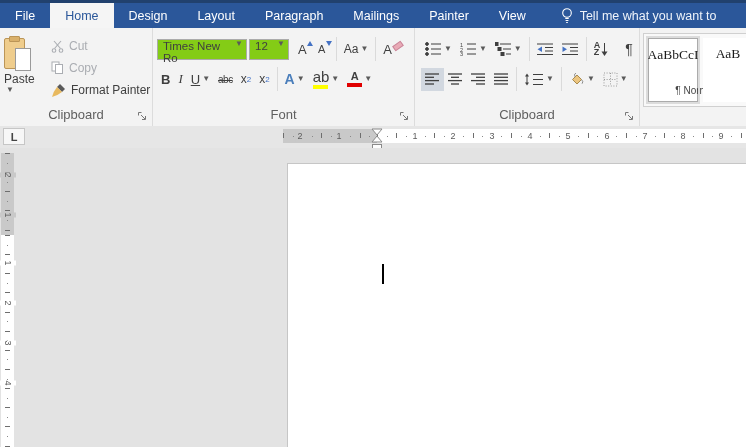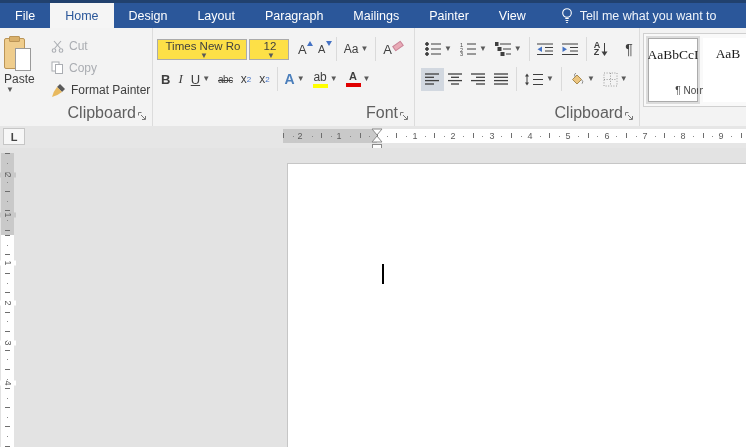--- a/index.html
+++ b/index.html
@@ -16,22 +16,22 @@
   .tellme { flex-shrink:0; display:flex; align-items:center; gap:7px; margin-left:20px;
             color:#eef3fa; font-size:12.5px; white-space:nowrap; }
 
   
   .ribbon { position:absolute; left:0; top:28px; width:746px; height:98px; background:#f3f3f3; }
   .group { position:absolute; top:0; height:98px; border-right:1px solid #dcdcdc; }
   .g-clipboard { left:0; width:153px; }
   .g-font { left:153px; width:262px; }
   .g-paragraph { left:415px; width:225px; }
   .g-styles { left:640px; width:160px; border-right:none; }
-  .glabel { position:absolute; bottom:4px; left:16px; right:16px; text-align:right;
-            font-size:16px; color:#5f5f5f; }
+  .glabel { position:absolute; bottom:4px; left:16px; right:16px; text-align:center;
+            font-size:13px; color:#5f5f5f; }
   .launcher { position:absolute; bottom:4px; right:4px; width:11px; height:11px; }
 
   .row1 { position:absolute; top:9px; left:4px; display:flex; align-items:center; }
   .row2 { position:absolute; top:39px; left:4px; display:flex; align-items:center; }
   .btn { display:inline-flex; align-items:center; justify-content:center; height:23px;
          padding:0 4px; font-size:12px; color:#3f3f3f; position:relative; }
   .btn.active { background:#d2d8e0; }
   .dd { font-size:8px; color:#5a5a5a; margin-left:2px; line-height:1; }
   .vsep { width:1px; height:24px; background:#dadada; margin:0 3px; flex-shrink:0; }
   .disabled, .disabled * { color:#aaadb2 !important; }
@@ -44,23 +44,23 @@
              border:1px solid #bb9557; border-radius:2px; }
   .pb-clip { position:absolute; left:5px; top:0; width:11px; height:6px; background:#d9b06a;
              border:1px solid #bb9557; border-radius:1px; }
   .pb-page { position:absolute; right:0; bottom:1px; width:16px; height:23px; background:#fff;
              border:1px solid #9a9a9a; }
   .clip-col { position:absolute; left:48px; top:7px; display:flex; flex-direction:column; }
   .clip-item { display:flex; align-items:center; gap:5px; height:22px; padding:0 3px;
                font-size:12px; white-space:nowrap; }
 
   
-  .combo { display:flex; align-items:center; justify-content:space-between; height:21px;
-           background:#fde047; border:1px solid #ababab; font-size:11.5px; padding:0 3px 0 5px;
-           color:#3f3f3f;flex-direction:column; }
+  .combo { display:flex; justify-content:space-between; height:21px;
+           background:#84cc16; border:1px solid #ababab; font-size:11.5px; padding:0 3px 0 5px;
+           color:#3f3f3f; }
   .combo-name { width:90px; }
   .combo-size { width:40px; margin-left:2px; }
   .ab-bold { font-weight:bold; font-size:13px; }
   .ab-italic { font-style:italic; font-family:"Liberation Serif", serif; font-size:13px; }
   .ab-under { text-decoration:underline; font-size:13px; }
   .ab-strike { text-decoration:line-through; font-size:10px; letter-spacing:-0.5px; }
   .smallnum { font-size:8px; color:#4472c4; }
   .fx-a { color:#4a7ebb; font-weight:bold; font-size:14px; }
   .stackbtn { display:inline-flex; flex-direction:column; align-items:center; line-height:1; }
   .colorbar { width:15px; height:4px; margin-top:1px; }
@@ -247,21 +247,21 @@
         <span>x</span>
           <sup class="smallnum">2</sup>
       </div>
       <span class="vsep"></span>
       <div class="btn">
         <span class="fx-a">A</span>
         <span class="dd">▼</span>
       </div>
       <div class="btn">
         <span class="stackbtn">
-          <span style="font-size:12px;">ab</span>
+          <span style="font-size:15px;">ab</span>
           <span class="colorbar" style="background:#ffff00;"></span>
         </span>
         <span class="dd">▼</span>
       </div>
       <div class="btn">
         <span class="stackbtn">
           <span style="font-size:11px;font-weight:bold;">A</span>
           <span class="colorbar" style="background:#e00000;"></span>
         </span>
         <span class="dd">▼</span>

